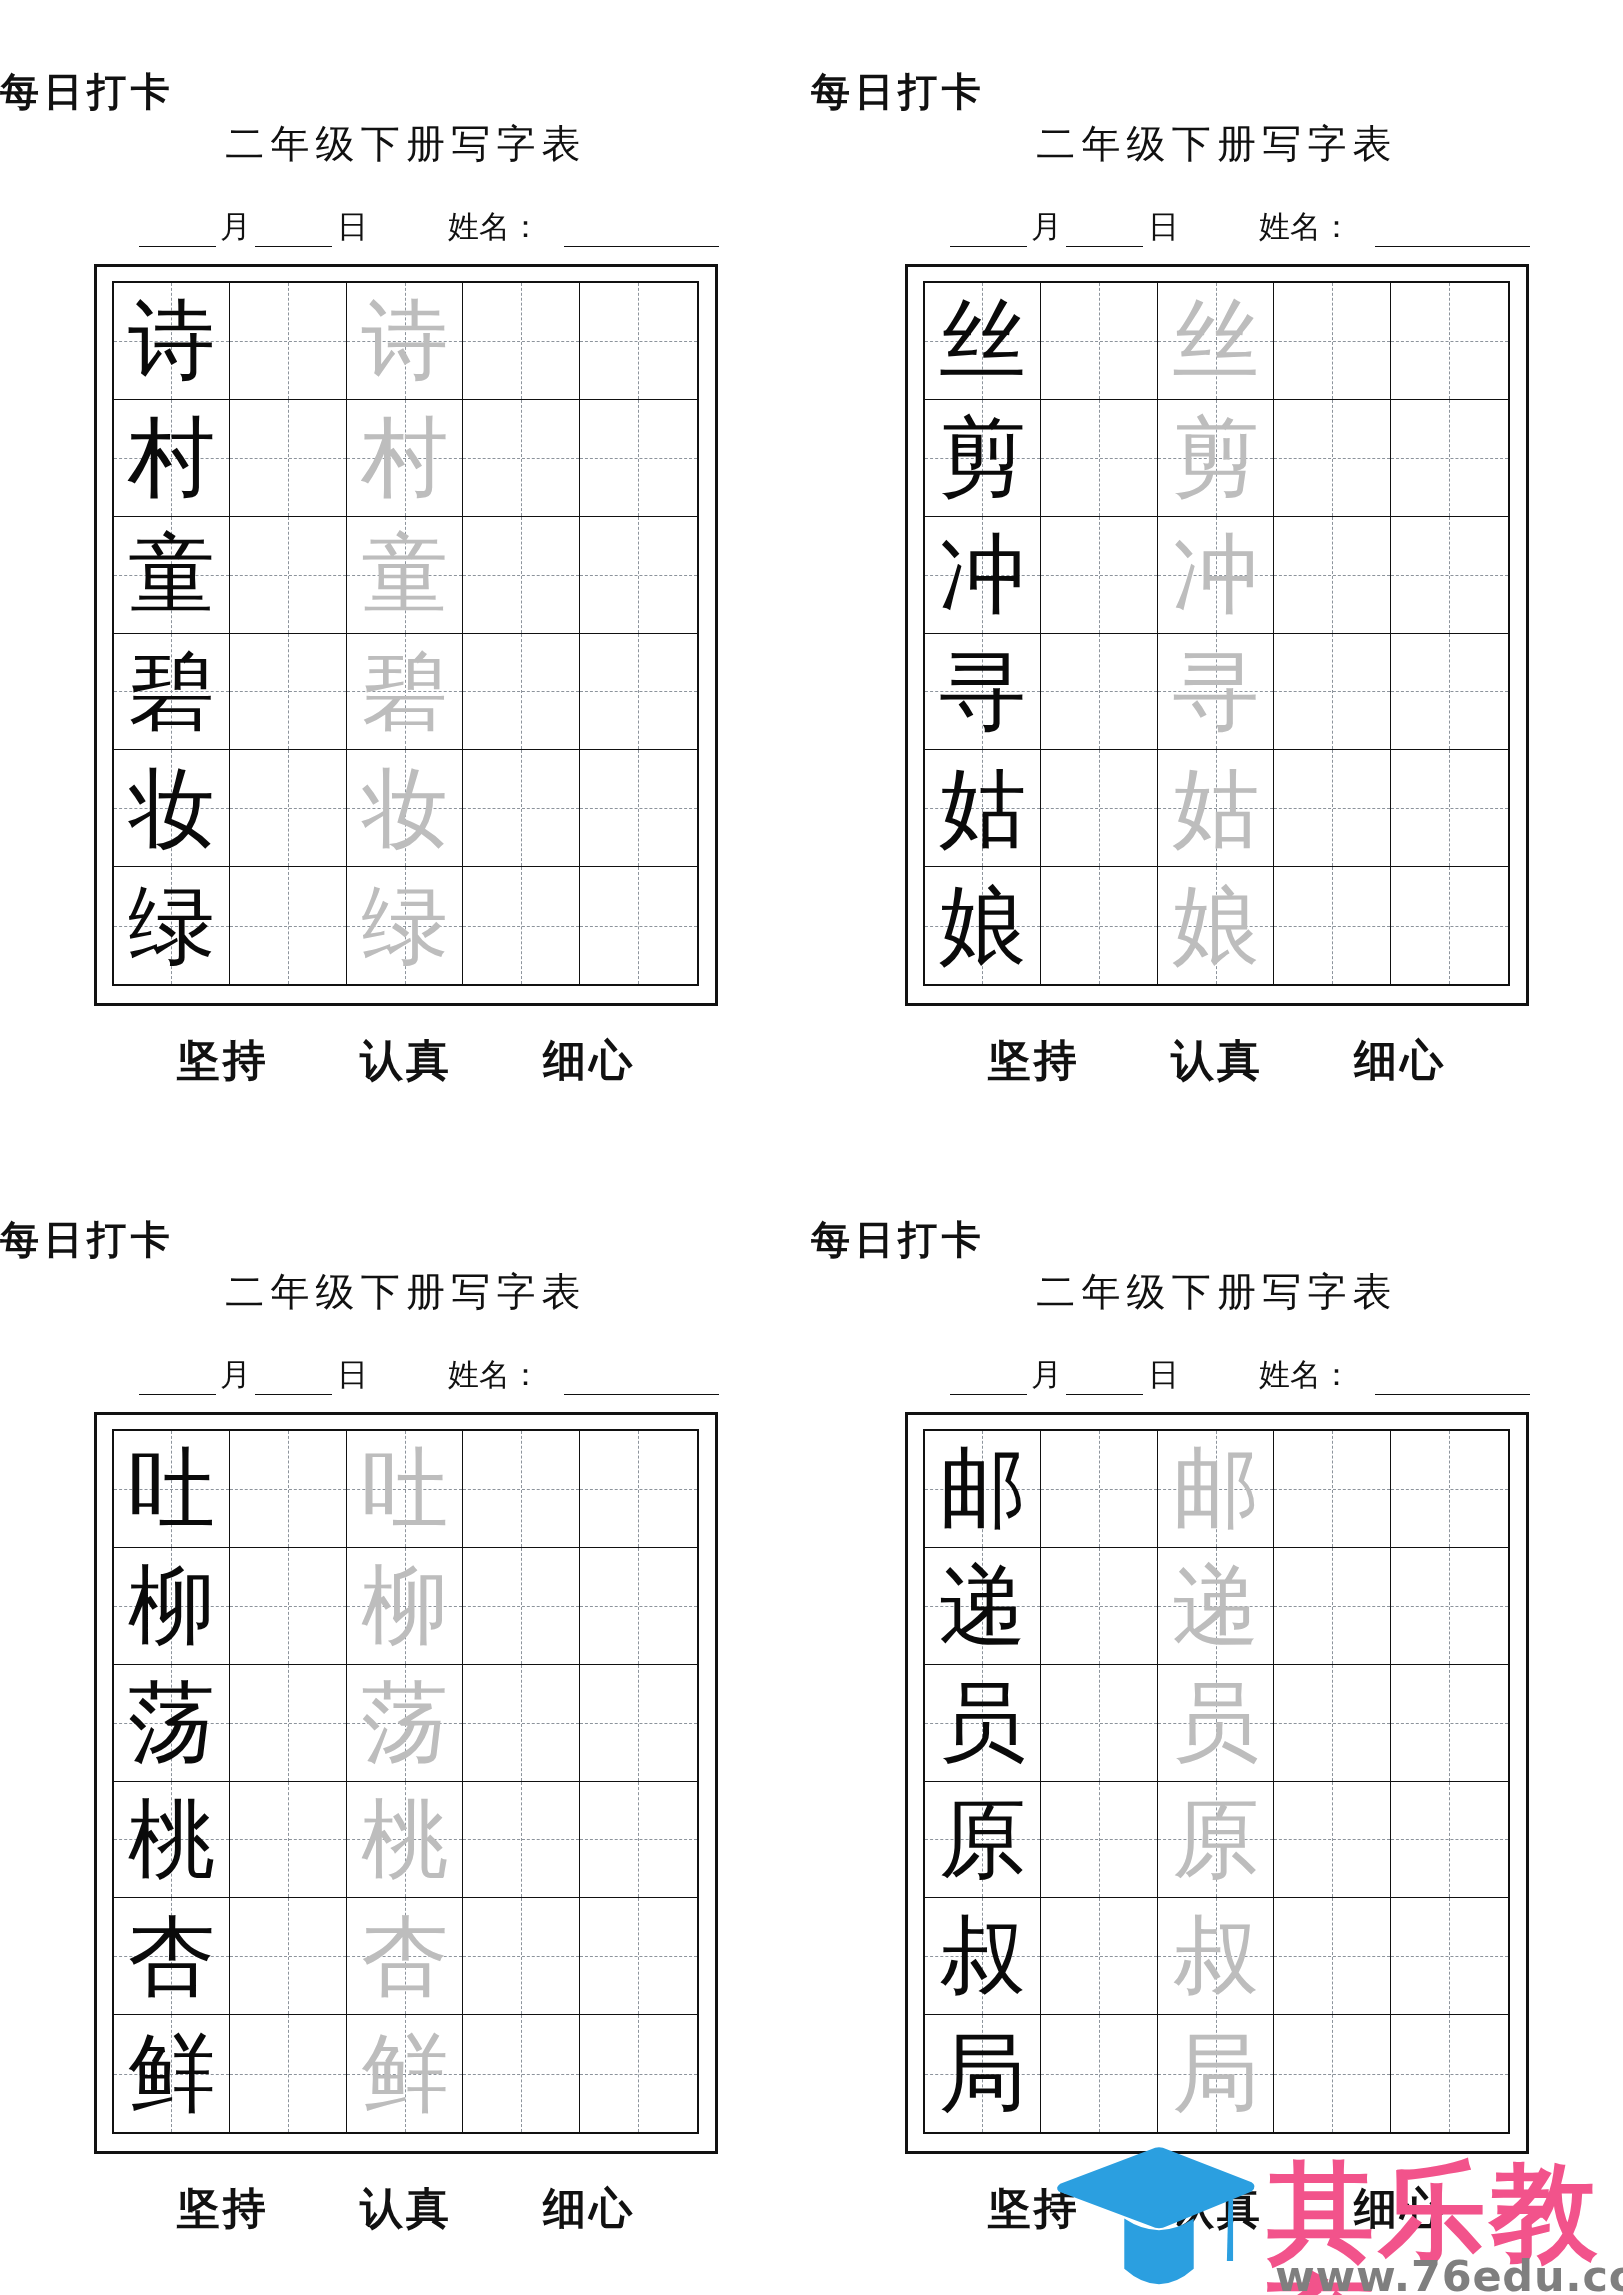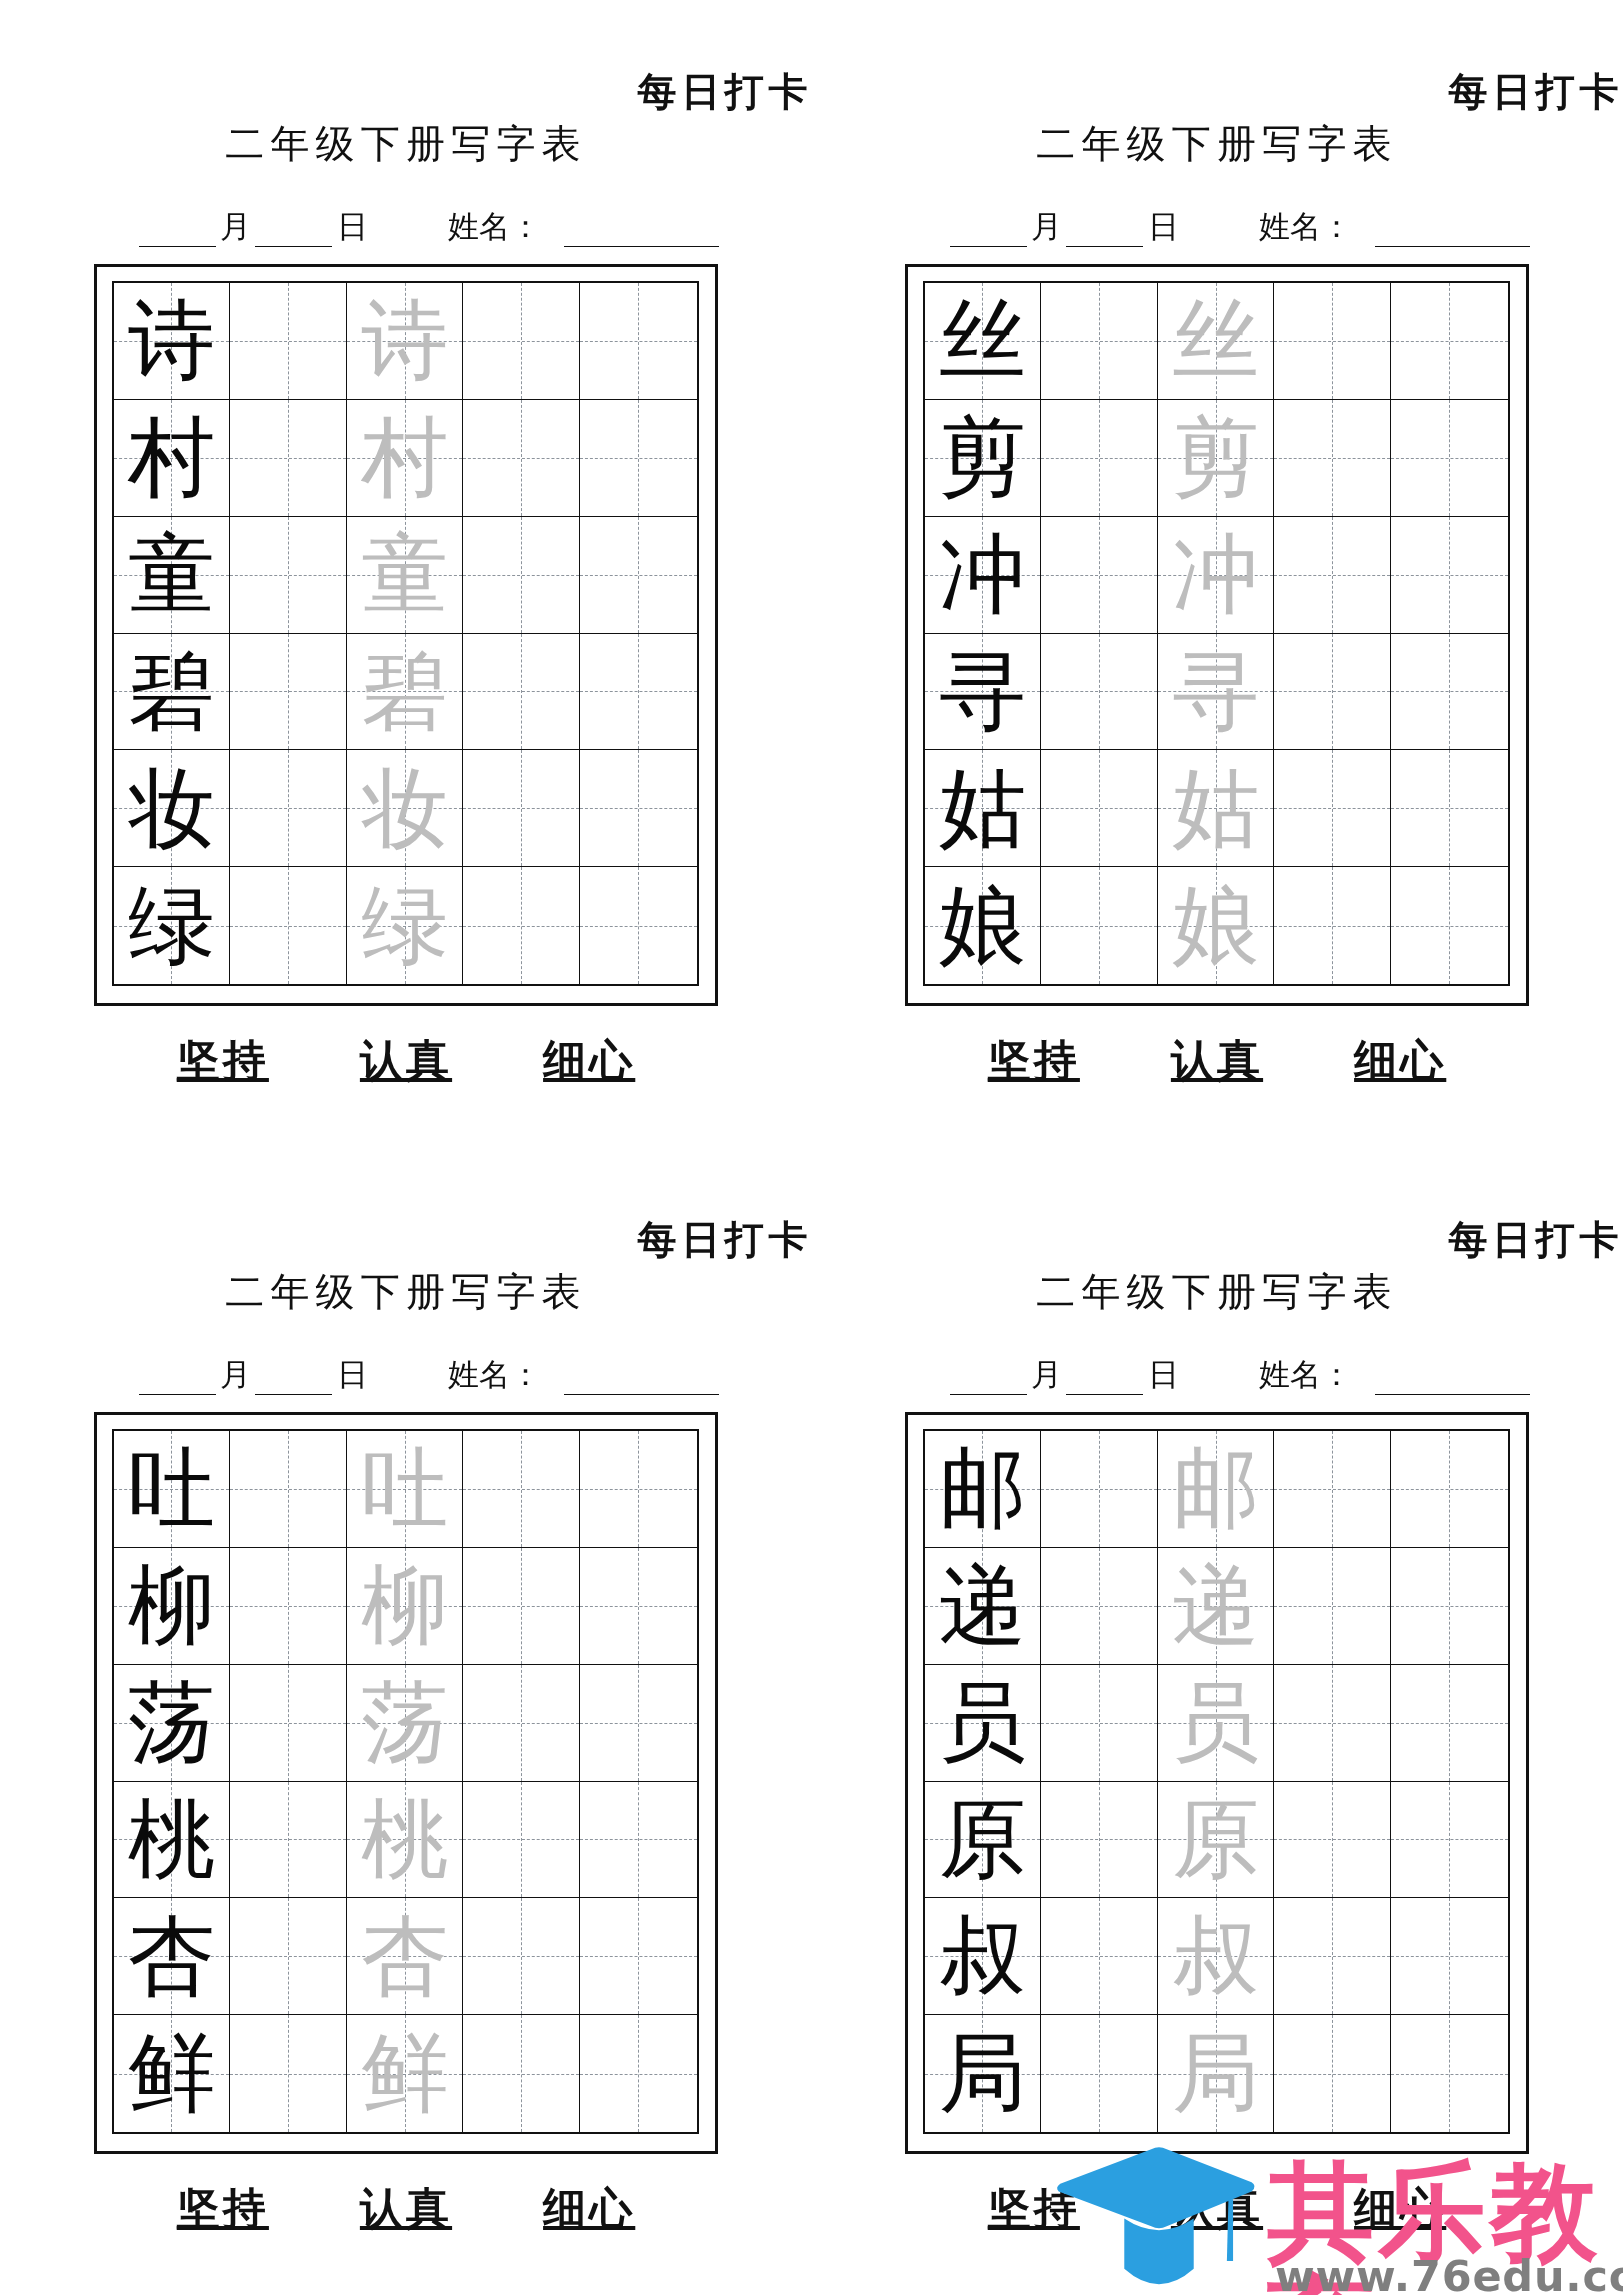--- a/index.html
+++ b/index.html
@@ -1,19 +1,19 @@
 <!DOCTYPE html>
 <html style="font-size:12.4px"><head>
 <meta charset="utf-8">
 <style>
   html, body { margin:0; padding:0; background:#ffffff; }
   body { width:1623px; height:2295px; position:relative; overflow:hidden;
          font-family:"DejaVu Serif","Liberation Serif",serif; color:#111; }
   .panel { position:absolute; width:812px; height:1148px; }
-  .title { position:absolute; left:0; width:812px; top:68px; text-align:right;
+  .title { position:absolute; left:0; width:812px; top:68px; text-align:left;
            font-size:39px; font-weight:bold; letter-spacing:4.6px; line-height:46px; }
   .subtitle { position:absolute; left:0; width:812px; top:121px; text-align:center;
            font-size:39px; letter-spacing:6.2px; line-height:46px; }
   .date-row { position:absolute; top:207px; left:0; width:812px; height:46px; font-size:31px; line-height:39px; }
   .date-row .blank { position:absolute; border-bottom:1.5px solid #111; height:39px; }
   .date-row .lbl { position:absolute; top:0; }
   .outer { position:absolute; left:94px; top:264px; width:618px; height:736px;
            border:3.1px solid #111; box-sizing:content-box; }
   .grid { position:absolute; left:14.7px; top:14px; width:587px; height:705px;
           border:2.3px solid #111; box-sizing:border-box;
@@ -22,21 +22,21 @@
   .cell.lastc { border-right:none; }
   .cell.lastr { border-bottom:none; }
   .cell .dv { position:absolute; left:50%; top:0; bottom:0; width:0; border-left:1.5px dashed #8d949c; }
   .cell .dh { position:absolute; top:50%; left:0; right:0; height:0; border-top:1.5px dashed #8d949c; }
   .cell .ch { position:absolute; left:0; right:0; top:0; bottom:0; display:flex; align-items:center; justify-content:center;
               font-size:87px; line-height:1; font-family:"DejaVu Serif","Liberation Serif",serif; }
   .cell .ch.model { color:#0a0a0a; }
   .cell .ch.trace { color:#bdbdbd; }
   .motto { position:absolute; top:1033px; left:0; width:812px; text-align:center;
            font-size:43px; font-weight:bold; line-height:54px; }
-  .motto span { display:inline-block; margin:0 38px; letter-spacing:3.1px;text-decoration:underline; }
+  .motto span { display:inline-block; margin:0 38px; letter-spacing:3.1px; }
   .wm { position:absolute; left:1051px; top:2145px; width:572px; height:151px; }
   .wm .brand { position:absolute; left:216px; top:9.3px; font-size:107px; font-weight:bold; color:#f2538b;
                font-family:"DejaVu Sans","Liberation Sans",sans-serif; letter-spacing:4.6px; line-height:116px; }
   .wm .url { position:absolute; left:224px; top:108px; font-size:43px; font-weight:bold; color:#7f7f7f;
              font-family:"DejaVu Sans","Liberation Sans",sans-serif; line-height:46px; letter-spacing:0.8px; }
   .wm svg { position:absolute; left:0; top:0; }
 </style>
 </head>
 <body>
 

